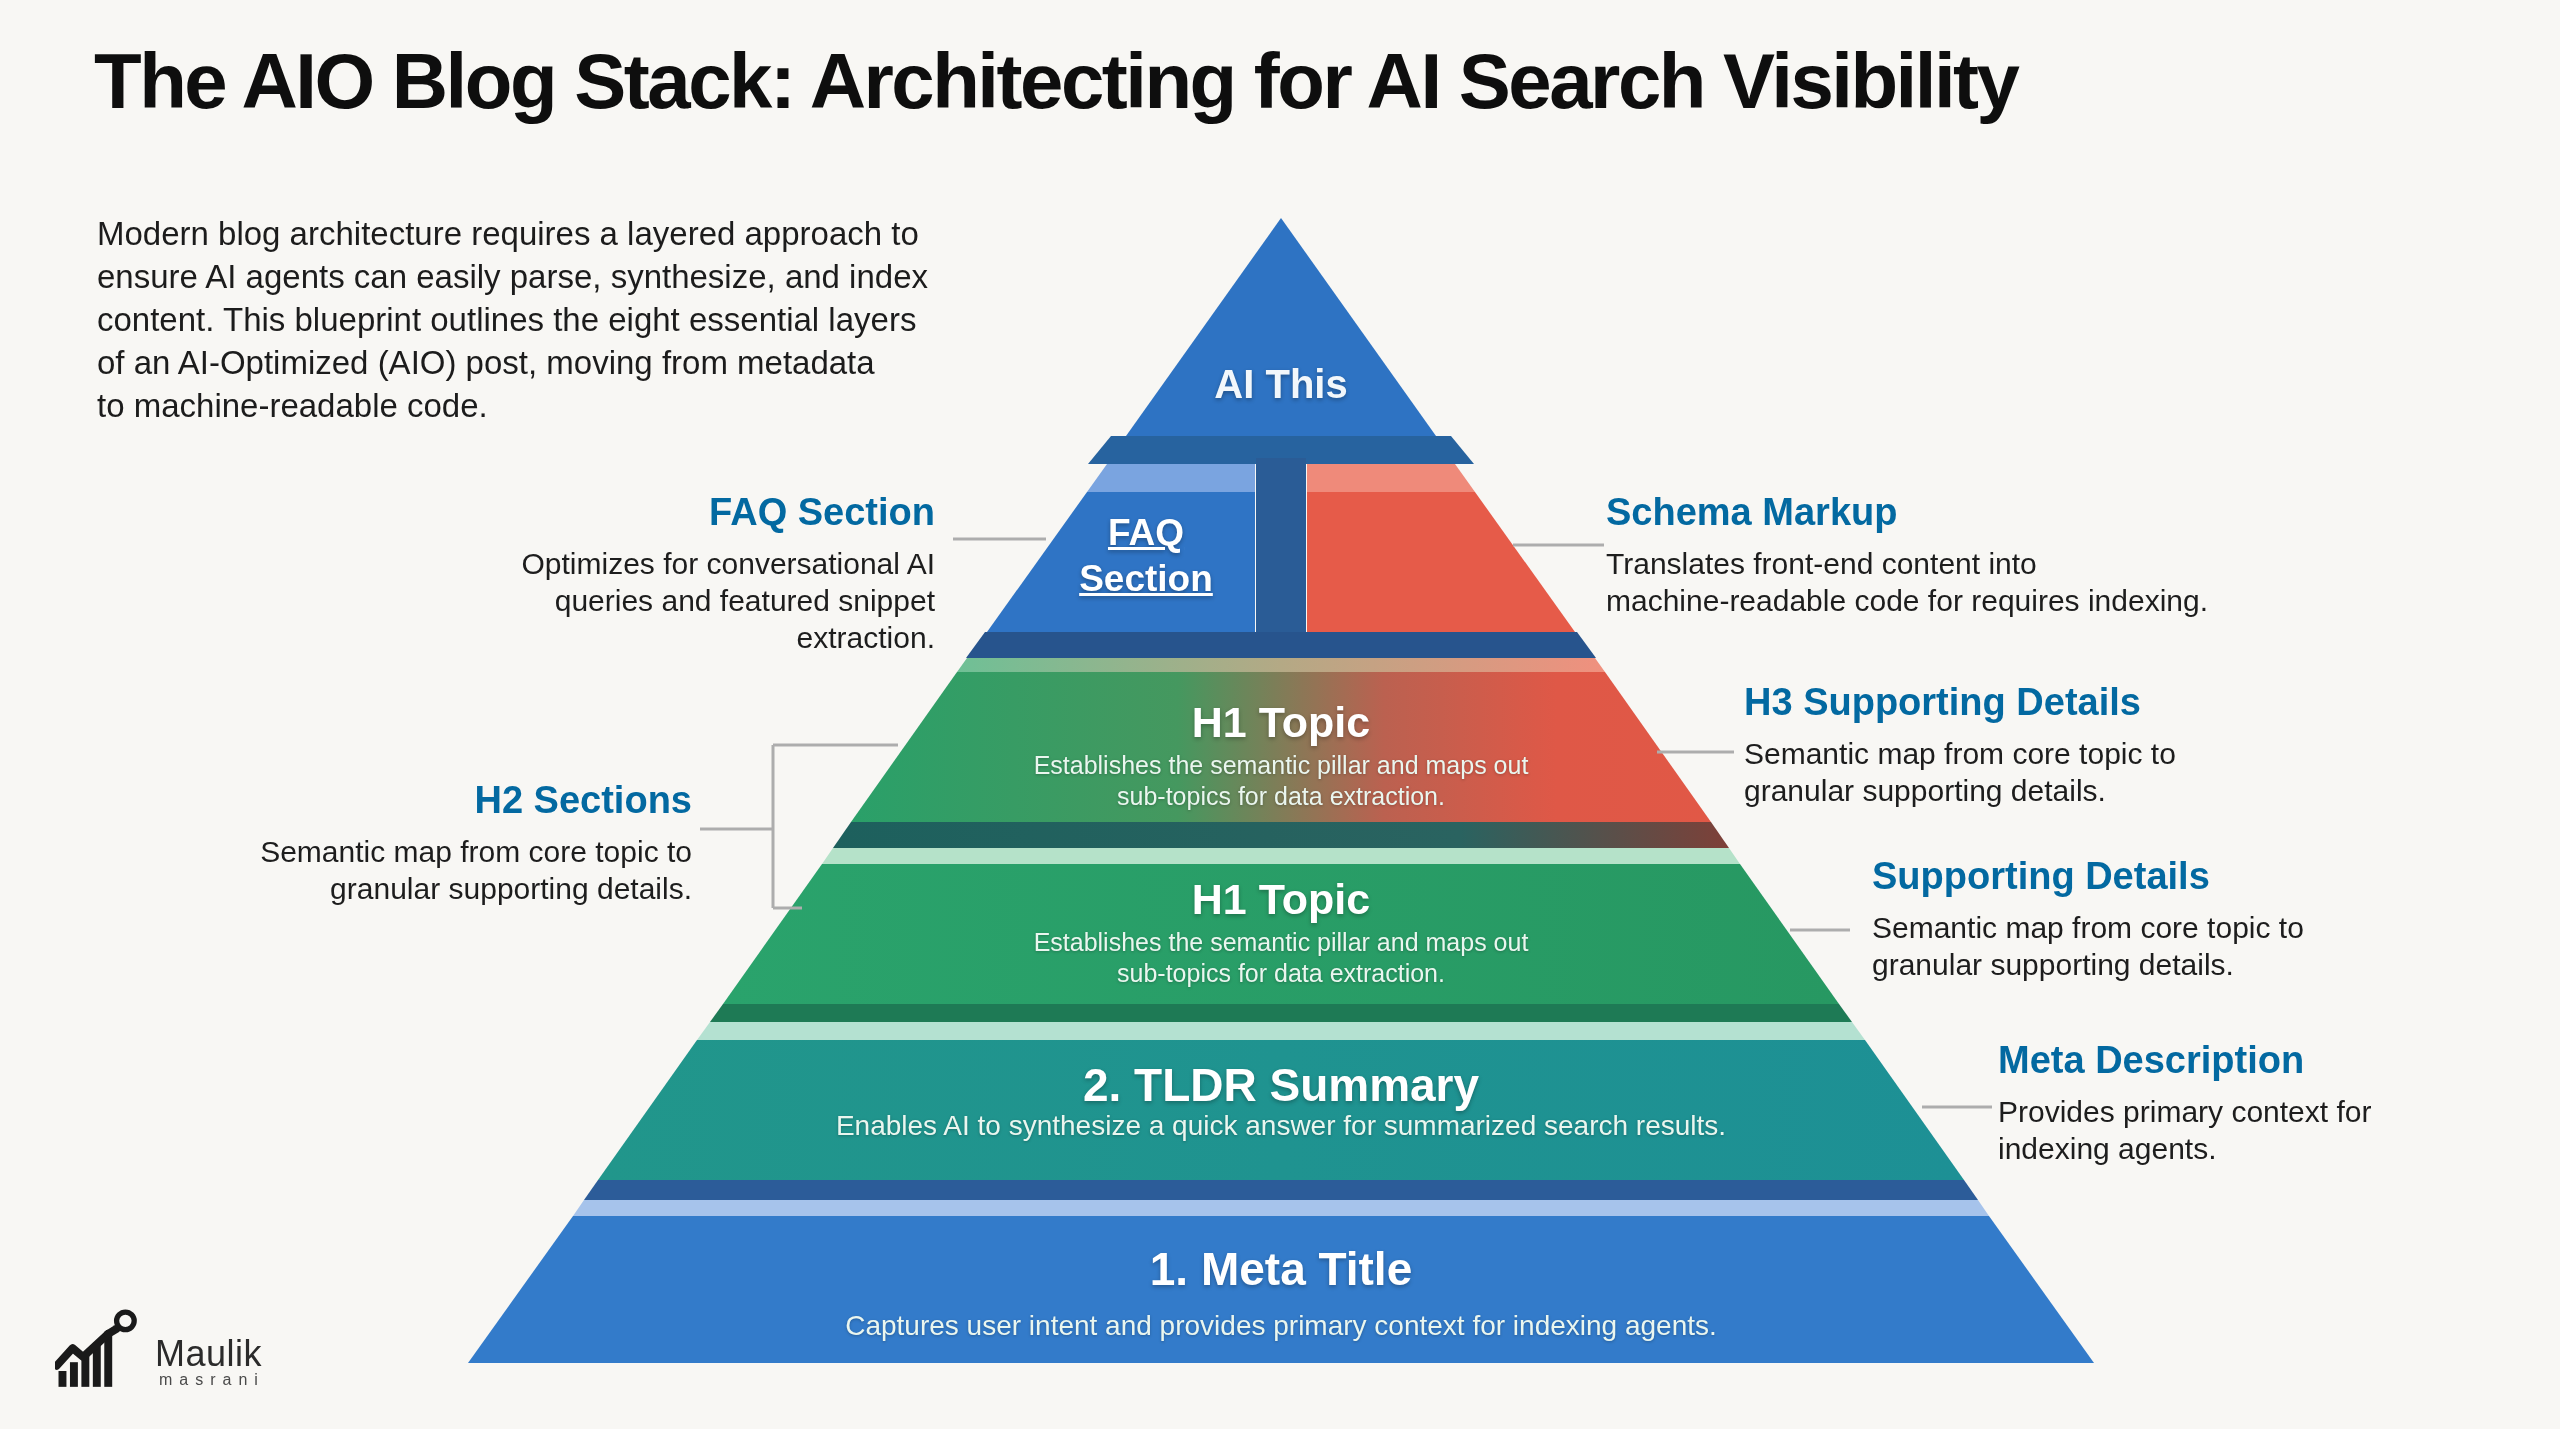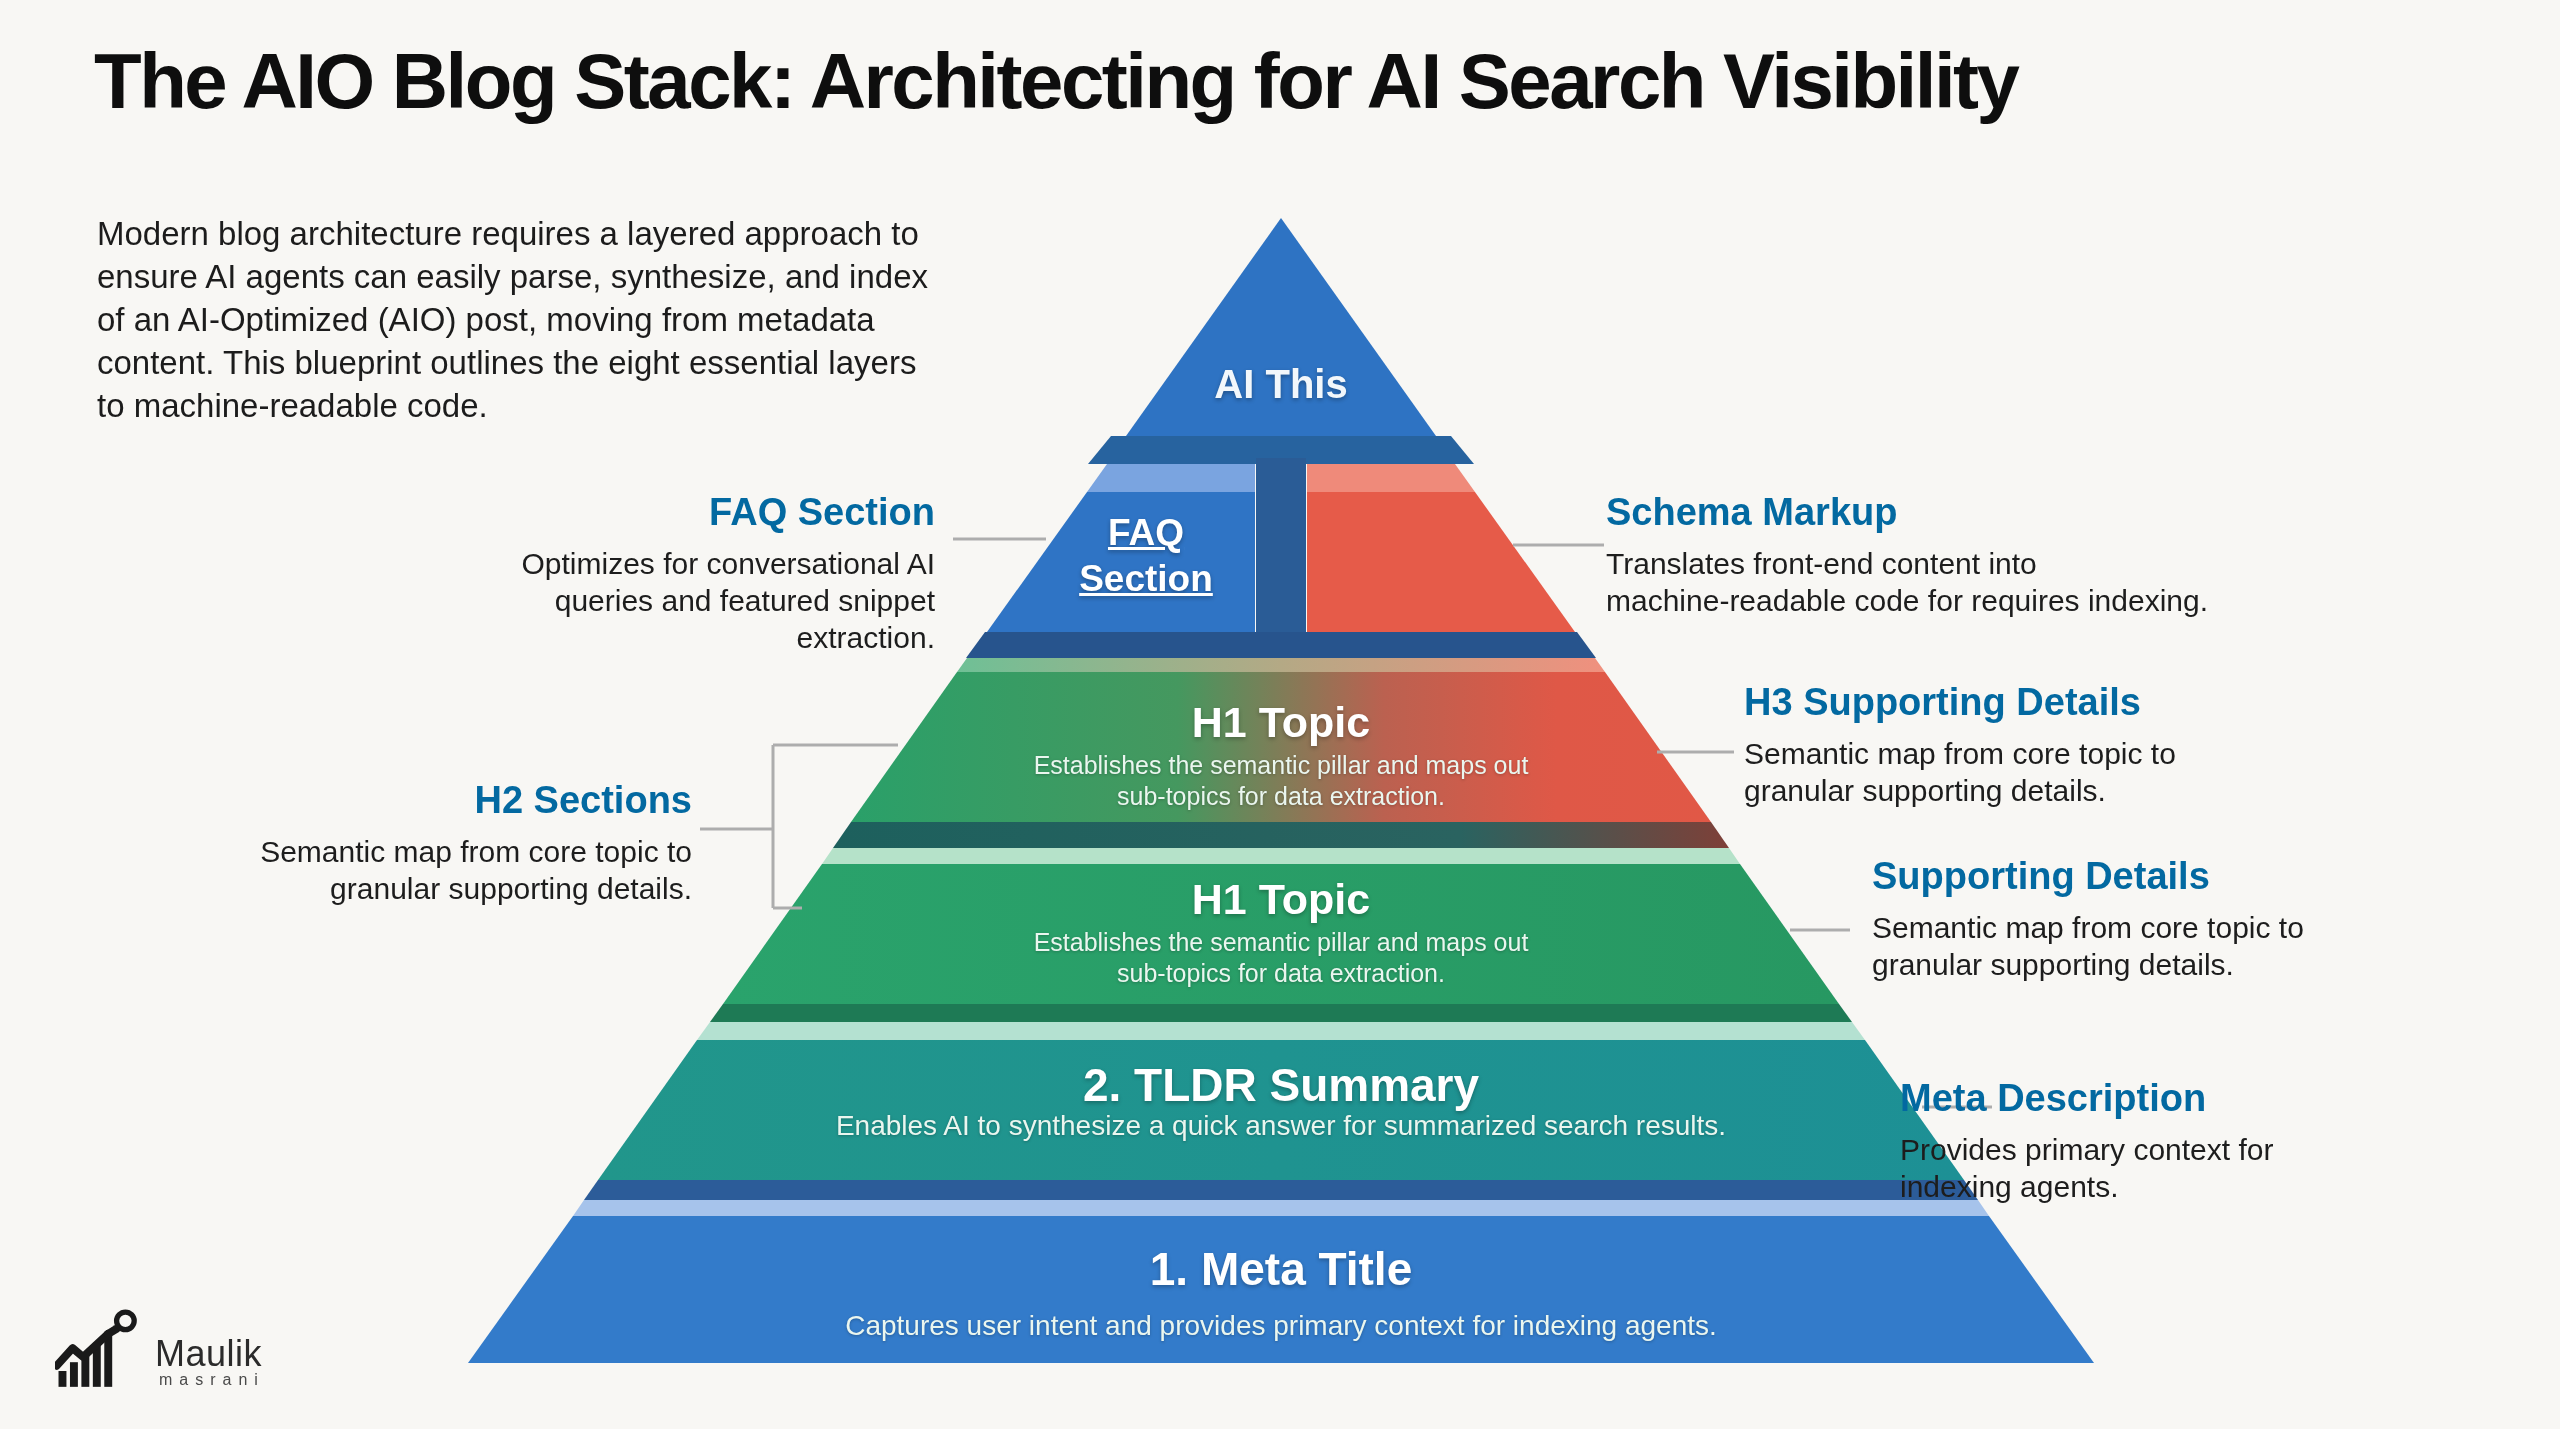--- a/index.html
+++ b/index.html
@@ -53,21 +53,21 @@
   .ann-h{font-size:38px;line-height:50px;font-weight:700;color:#0369a1;}
   .ann-d{font-size:30px;line-height:37px;color:#1d1d1d;margin-top:8px;}
   .ann-d span{display:block;}
   .ann-right-align{text-align:right;}
 
   #ann-faq{left:415px;top:487px;width:520px;}
   #ann-schema{left:1606px;top:487px;width:640px;}
   #ann-h2{left:172px;top:775px;width:520px;}
   #ann-h3{left:1744px;top:677px;width:640px;}
   #ann-supporting{left:1872px;top:851px;width:580px;}
-  #ann-metadesc{left:1900px;top:1035px;width:500px;margin-top:38px;}
+  #ann-metadesc{left:1998px;top:1035px;width:500px;}
 
   
   #logo{position:absolute;left:55px;top:1305px;width:320px;height:100px;}
   #logo-icon{position:absolute;left:0;top:0;width:88px;height:88px;}
   #logo-name{position:absolute;left:100px;top:28px;font-size:36px;color:#2b2b2b;letter-spacing:0.5px;}
   #logo-subname{position:absolute;left:104px;top:66px;font-size:16px;color:#4a4a4a;letter-spacing:7px;}
 </style>
 </head>
 <body>
 
@@ -140,22 +140,22 @@
       <line x1="1657" y1="752" x2="1734" y2="752"></line>
       <line x1="1790" y1="930" x2="1850" y2="930"></line>
       <line x1="1922" y1="1107" x2="1992" y2="1107"></line>
     </g>
   </svg>
 
   <h1 class="page-title">The AIO Blog Stack: Architecting for AI Search Visibility</h1>
   <div class="intro">
     <span>Modern blog architecture requires a layered approach to</span>
     <span>ensure AI agents can easily parse, synthesize, and index</span>
+    <span>content. This blueprint outlines the eight essential layers</span>
     <span>of an AI-Optimized (AIO) post, moving from metadata</span>
-    <span>content. This blueprint outlines the eight essential layers</span>
     <span>to machine-readable code.</span>
   </div>
 
   <div class="pyr-text" id="txt-apex">AI This</div>
 
   <div id="txt-faq">
     <span>FAQ</span>
     <span>Section</span>
   </div>
 

